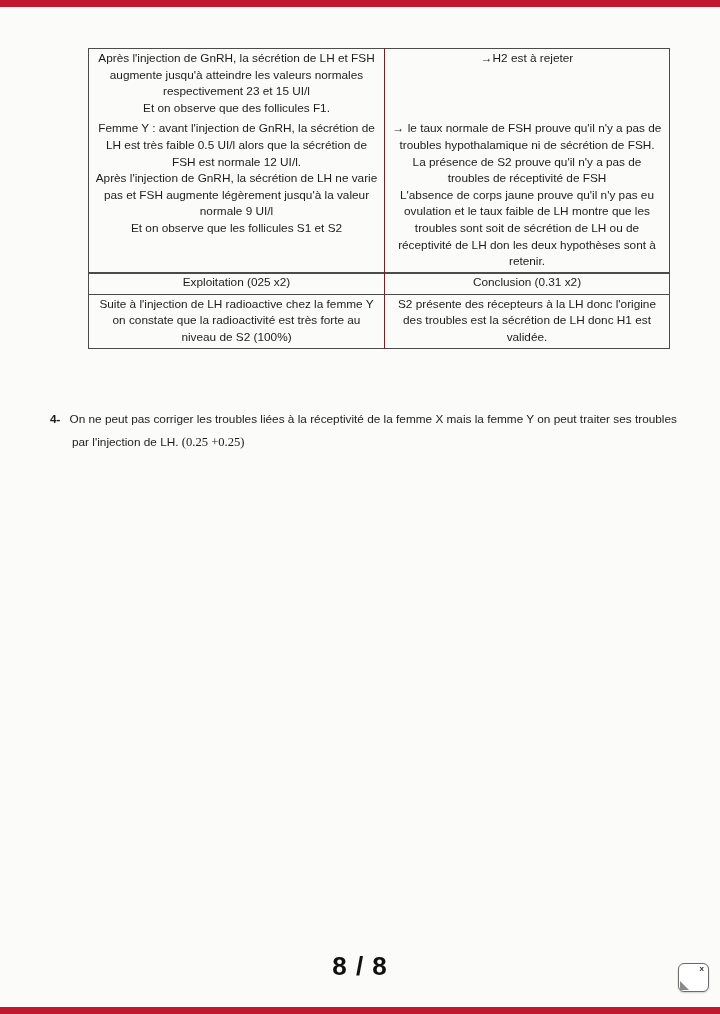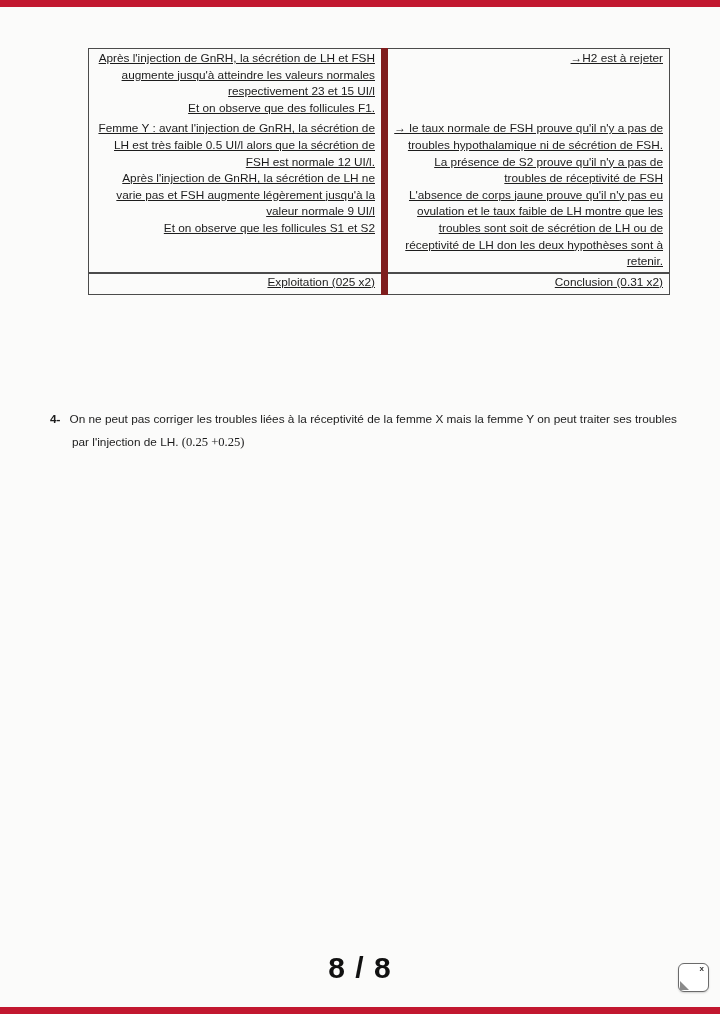--- a/index.html
+++ b/index.html
@@ -22,27 +22,26 @@
     position:absolute;
     border-collapse:collapse;
     table-layout:fixed;
     font-size:11.8px;
     line-height:16.6px;
     border:1px solid #4b4b4b;
     background:transparent;
   }
   .doc-table td, .doc-table th {
     vertical-align:top;
-    text-align:right;
+    text-align:center;
     padding:1px 6px 3px 6px;
     white-space:pre-line;
     font-weight:normal;
-    text-decoration:underline;
   }
-  .doc-table td + td, .doc-table th + th { border-left:7px solid #7f1d1d; }
+  .doc-table td + td, .doc-table th + th { border-left:1px solid #7f1d1d; }
 
   .tbl1 { left:88px; top:48px; width:581px; }
   .tbl1 td { border-top:none; border-bottom:none; }
 
   .tbl2 { left:88px; top:272px; width:581px; }
   .tbl2 th { border-bottom:1px solid #4b4b4b; height:17px;margin-top:14px; }
   .tbl2 td { border-top:none; border-bottom:none; }
 
   .col-left  { width:296px; }
   .col-right { width:285px; }
@@ -51,21 +50,21 @@
     position:absolute; left:50px; top:408px; width:628px;
     font-size:11.8px; line-height:22.5px;
     padding-left:22px; text-indent:-22px;
   }
   .item4-num { font-weight:bold; margin-right:9px; }
   .item4-score { font-family:"Liberation Serif", serif; font-size:12.6px; }
 
   .page-number {
     position:absolute; left:0; top:951px; width:720px;
     text-align:center;
-    font-size:30px; font-weight:bold;
+    font-size:26px; font-weight:bold;
     letter-spacing:1px;
     color:#111;
   }
 
   .note-btn {
     position:absolute; right:11px; bottom:22px;
     width:31px; height:29px;
     background:#ffffff;
     border:1.6px solid #6b6b6b;
     border-radius:6px;
@@ -116,20 +115,24 @@
   <table class="doc-table tbl2">
     <colgroup>
         <col class="col-left">
         <col class="col-right">
       </colgroup>
     <tbody>
         <tr>
       <th>Exploitation (025 x2)</th>
       <th>Conclusion (0.31 x2)</th>
     </tr>
+    <tr>
+      <td>Suite à l'injection de LH radioactive chez la femme Y on constate que la radioactivité est très forte au niveau de S2 (100%)</td>
+      <td>S2 présente des récepteurs à la LH donc l'origine des troubles est la sécrétion de LH donc H1 est validée.</td>
+    </tr>
   </tbody>
     </table>
 
   <div class="item4">
     <span class="item4-num">4-</span><span class="item4-text">On ne peut pas corriger les troubles liées à la réceptivité de la femme X mais la femme Y on peut traiter ses troubles par l'injection de LH.</span>
     <span class="item4-score">(0.25 +0.25)</span>
   </div>
 
   <div class="page-number">8 / 8</div>
 

